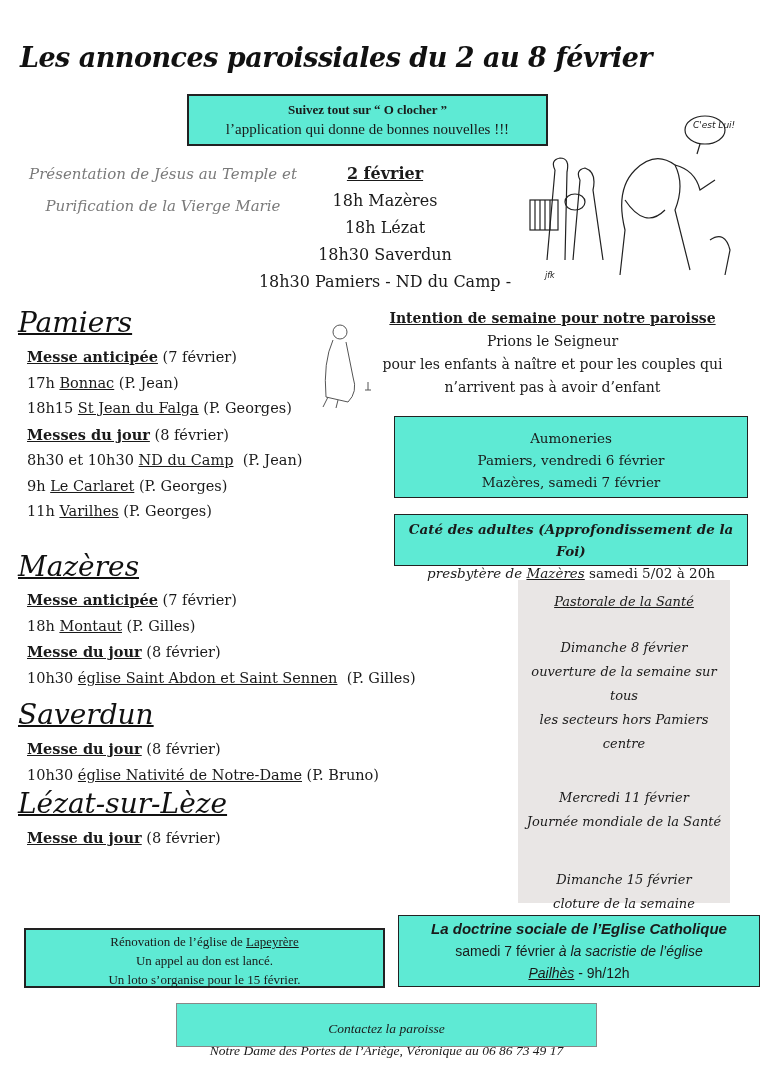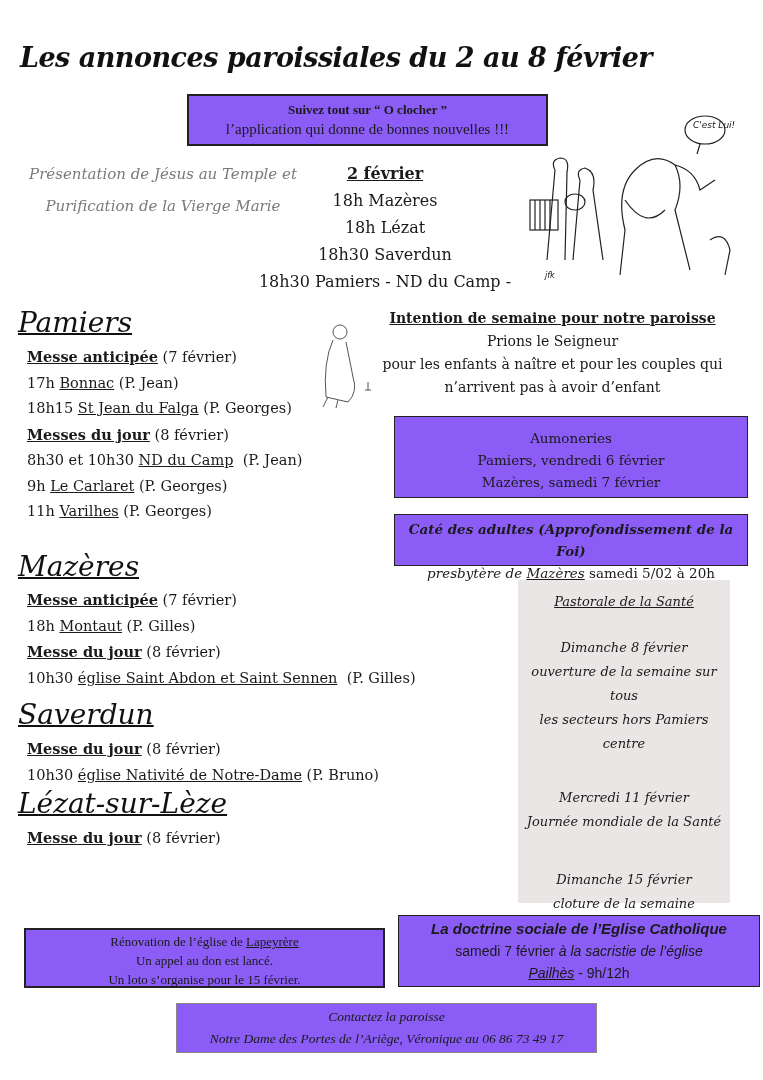--- a/index.html
+++ b/index.html
@@ -1,19 +1,19 @@
 <!DOCTYPE html>
 <html><head>
 <meta charset="utf-8">
 <style>
   html, body { margin:0; padding:0; background:#fff; }
   body { width:763px; height:1080px; position:relative; overflow:hidden; font-family:"DejaVu Serif", serif; color:#1a1a1a; }
   .abs { position:absolute; }
   .title { left:0; width:672px; top:42px; text-align:center; font-family:"DejaVu Serif", serif; font-weight:bold; font-style:italic; font-size:27px; letter-spacing:-0.5px; color:#111; }
-  .box { border:2px solid #222; background:#8b5cf6; text-align:center; box-sizing:border-box; }
+  .box { border:2px solid #222; background:#5eead4; text-align:center; box-sizing:border-box; }
   .app-box { left:187px; top:94px; width:361px; height:52px; font-family:"Liberation Serif", serif; padding-top:6px; }
   .app-box .l1 { font-weight:bold; font-size:13px; }
   .app-box .l2 { font-size:15px; margin-top:3px; }
   .feast { left:18px; top:158px; width:290px; text-align:center; font-family:"DejaVu Serif", serif; font-style:italic; color:#7a7a7a; font-size:15px; line-height:32px; }
   .feb2 { left:230px; top:160px; width:310px; text-align:center; font-family:"DejaVu Serif", serif; font-size:16px; line-height:27px; }
   .feb2 .h { font-weight:bold; text-decoration:underline; }
   .illus { left:525px; top:110px; width:225px; height:175px; }
   .section-title { font-family:"DejaVu Serif", serif; font-style:italic; font-size:28px; text-decoration:underline; text-decoration-thickness:2px; color:#111; left:18px; }
   .sect { left:27px; font-size:14.5px; line-height:25.5px; font-family:"DejaVu Serif", serif; }
   .sect .hd { font-weight:bold; text-decoration:underline; }
@@ -26,21 +26,21 @@
   .cate { left:394px; top:514px; width:354px; height:52px; border-width:1.5px; font-size:13.5px; line-height:22px; padding-top:3px; }
   .cate .hd { font-weight:bold; font-style:italic; }
   .cate .it { font-style:italic; }
   .sante { left:518px; top:580px; width:212px; height:323px; background:#e9e6e5; text-align:center; font-family:"DejaVu Serif", serif; font-style:italic; font-size:13px; line-height:24px; color:#1a1a1a; }
   .sante .hd { text-decoration:underline; margin-top:10px; }
   .sante .grp { margin-top:22px; }
   .reno { left:24px; top:928px; width:361px; height:60px; border-width:2px; font-family:"Liberation Serif", serif; font-size:13px; line-height:19px; padding-top:2px; }
   .doctrine { left:398px; top:915px; width:362px; height:72px; border-width:1px; font-family:Liberation Sans, sans-serif; font-size:14px; line-height:22px; padding-top:2px; }
   .doctrine .hd { font-weight:bold; font-style:italic; font-size:15px; }
   .doctrine .it { font-style:italic; }
-  .contact { left:176px; top:1003px; width:421px; height:50px; border:1px solid #888; font-family:"Liberation Serif", serif; font-style:italic; font-size:13.5px; line-height:22px; padding-top:2px; }
+  .contact { left:176px; top:1003px; width:421px; height:44px; border:1px solid #888; font-family:"Liberation Serif", serif; font-style:italic; font-size:13.5px; line-height:22px; padding-top:14px; }
 </style>
 </head>
 <body>
 
 <div class="abs title">Les annonces paroissiales du 2 au 8 février</div>
 
 <div class="abs box app-box">
   <div class="l1">Suivez tout sur “ O clocher ”</div>
   <div class="l2">l’application qui donne de bonnes nouvelles !!!</div>
 </div>

